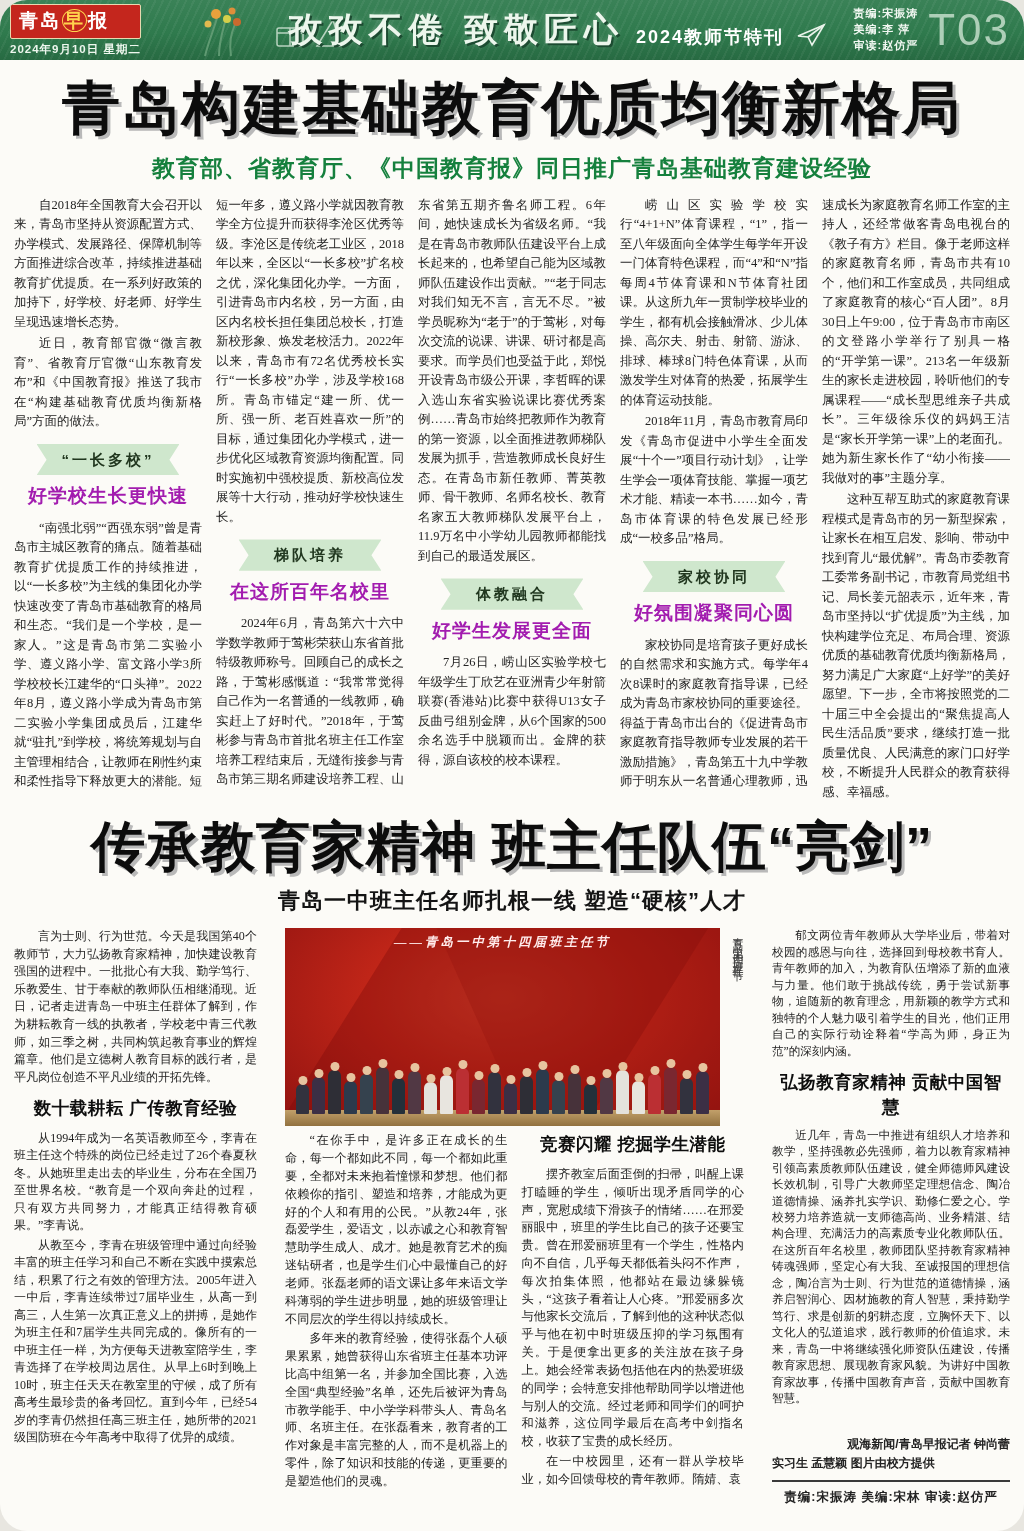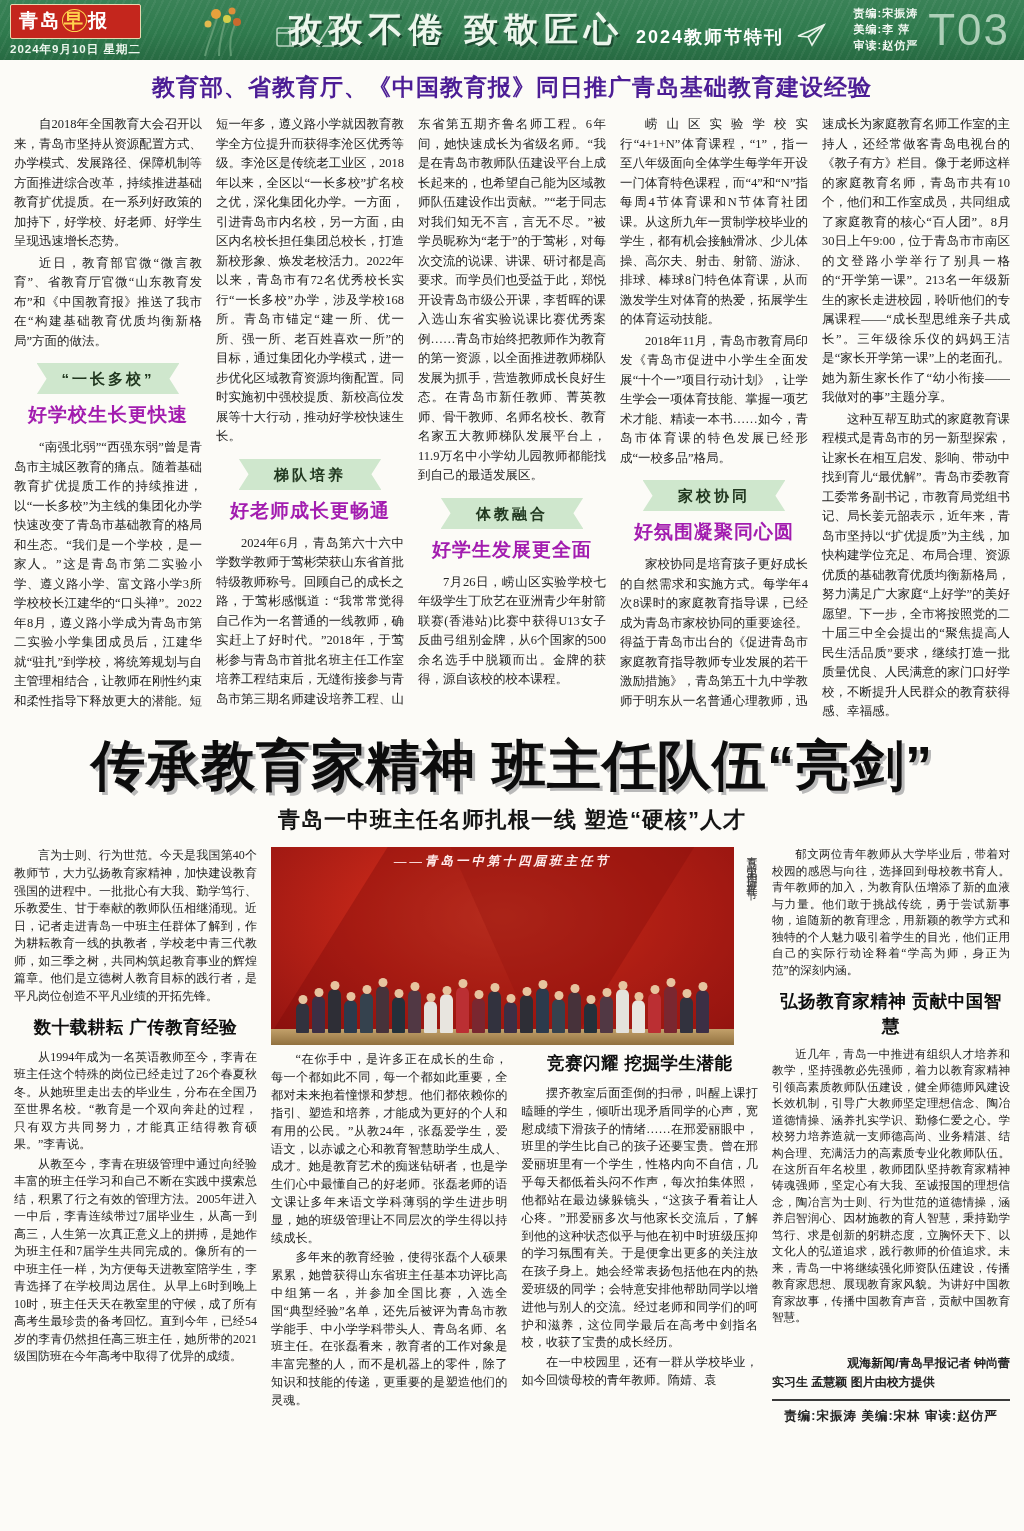--- a/index.html
+++ b/index.html
@@ -1,17 +1,17 @@
 <!DOCTYPE html>
 <html><head>
 <meta charset="utf-8">
 <style>
   html,body{margin:0;padding:0;background:#e8e6e0;}
   .sheet{position:relative;width:1024px;height:1531px;margin:0 auto;background:#fcfbf7;overflow:hidden;
-         font-family:"Liberation Serif","DejaVu Serif",serif;color:#1c1c1c;}
+         font-family:"Liberation Serif","DejaVu Serif",serif;color:#1c1c1c;border-radius:27px;}
 
   
   .masthead{position:relative;height:60px;background:linear-gradient(180deg,#3a8257 0%,#2f7a4d 55%,#276a42 100%);
             display:flex;align-items:center;overflow:hidden;}
   .masthead:after{content:"";position:absolute;inset:0;
      background:repeating-linear-gradient(115deg,rgba(255,255,255,.05) 0 2px,transparent 2px 7px);pointer-events:none;}
   .logo-wrap{margin-left:10px;z-index:2;}
   .logo{background:#c4261d;border:1px solid #e8d9b0;color:#fff;font-family:"Liberation Sans",sans-serif;
         font-weight:900;font-size:19px;letter-spacing:2px;padding:3px 8px 4px;border-radius:2px;white-space:nowrap;}
   .logo .logo-sun{color:#ffd34d;border:1px solid #ffd34d;border-radius:50%;padding:0 1px;margin:0 1px;}
@@ -26,37 +26,37 @@
   .plane{margin-top:10px;}
   .credits{z-index:2;color:#f2f8f2;font-size:11px;line-height:1.45;font-family:"Liberation Sans",sans-serif;
            font-weight:bold;letter-spacing:1px;white-space:nowrap;margin-right:10px;}
   .pageno{z-index:2;font-family:"Liberation Sans",sans-serif;font-weight:400;font-size:44px;color:#bcd9c4;
           letter-spacing:2px;margin-right:14px;opacity:.9;}
 
   
   .hl1{margin:16px 12px 0;text-align:center;font-family:"Liberation Sans",sans-serif;font-weight:900;
        font-size:58px;line-height:1.12;letter-spacing:2px;color:#0c0c0c;text-shadow:3px 3px 0 #b9b9b9;white-space:nowrap;}
   .deck1{margin-top:12px;text-align:center;font-family:"Liberation Sans",sans-serif;font-weight:bold;
-         font-size:23px;color:#4c1d95;letter-spacing:1px;}
+         font-size:23px;color:#15803d;letter-spacing:1px;}
   .a1-body{margin:12px 14px 0;height:612px;column-count:5;column-gap:14px;overflow:hidden;
            font-size:12.5px;line-height:1.56;text-align:justify;color:#232323;}
   .a1-body p{margin:0 0 2px;text-indent:2em;}
   .badge{break-inside:avoid;width:76%;margin:12px auto 6px;background:#cfe7cd;color:#21371f;
          font-family:"Liberation Sans",sans-serif;font-weight:bold;font-size:15px;letter-spacing:3px;
          text-align:center;padding:4px 0;clip-path:polygon(0 0,100% 0,93% 50%,100% 100%,0 100%,7% 50%);}
   .sec-title{break-inside:avoid;break-after:avoid;margin:2px 0 8px;text-align:center;
              font-family:"Liberation Sans",sans-serif;font-weight:900;font-size:19px;letter-spacing:1px;color:#a21caf;}
   .byline1{margin-top:8px;text-align:right;font-weight:bold;font-size:12.5px;font-family:"Liberation Sans",sans-serif;}
 
   
   .hl2{margin:8px 12px 0;text-align:center;font-family:"Liberation Sans",sans-serif;font-weight:900;
        font-size:54px;line-height:1.12;letter-spacing:1px;color:#0c0c0c;text-shadow:3px 3px 0 #b9b9b9;white-space:nowrap;}
   .deck2{margin-top:10px;text-align:center;font-family:"Liberation Sans",sans-serif;font-weight:bold;
          font-size:22px;color:#141414;letter-spacing:1px;}
-  .a2-grid{margin:12px 14px 0;height:578px;display:grid;grid-template-columns:243px 1fr 238px;gap:14px;}
+  .a2-grid{margin:12px 14px 0;height:578px;display:grid;grid-template-columns:243px 1fr 238px;gap:28px;}
   .a2-col{overflow:hidden;font-size:12px;line-height:1.46;text-align:justify;color:#232323;}
   .a2-col p{margin:0 0 2px;text-indent:2em;}
   .a2-subhead{margin:10px 0 8px;text-align:center;font-family:"Liberation Sans",sans-serif;
               font-weight:900;font-size:17.5px;color:#0e0e0e;letter-spacing:.5px;}
   .mid-wrap{display:flex;flex-direction:column;overflow:hidden;}
   .photo-row{display:flex;height:198px;}
   .photo{position:relative;flex:1;background:
           radial-gradient(ellipse at 50% 35%,#d8402a 0%,#bf2518 45%,#8f1210 100%);overflow:hidden;}
   .photo .ribbon{position:absolute;width:260px;height:600px;background:rgba(120,10,10,.35);
                  transform:rotate(32deg);top:-140px;left:40px;}
@@ -124,32 +124,33 @@
     </div>
     <div class="credits">
       <div>责编:宋振涛</div>
       <div>美编:李  萍</div>
       <div>审读:赵仿严</div>
     </div>
     <div class="pageno">T03</div>
   </header>
 
   <article>
+    <h1 class="hl1">青岛构建基础教育优质均衡新格局</h1>
     <div class="deck1">教育部、省教育厅、《中国教育报》同日推广青岛基础教育建设经验</div>
 
     <div class="a1-body">
       <p>自2018年全国教育大会召开以来，青岛市坚持从资源配置方式、办学模式、发展路径、保障机制等方面推进综合改革，持续推进基础教育扩优提质。在一系列好政策的加持下，好学校、好老师、好学生呈现迅速增长态势。</p>
       <p>近日，教育部官微“微言教育”、省教育厅官微“山东教育发布”和《中国教育报》推送了我市在“构建基础教育优质均衡新格局”方面的做法。</p>
 
       <div class="badge">“一长多校”</div>
       <h3 class="sec-title">好学校生长更快速</h3>
       <p>“南强北弱”“西强东弱”曾是青岛市主城区教育的痛点。随着基础教育扩优提质工作的持续推进，以“一长多校”为主线的集团化办学快速改变了青岛市基础教育的格局和生态。“我们是一个学校，是一家人。”这是青岛市第二实验小学、遵义路小学、富文路小学3所学校校长江建华的“口头禅”。2022年8月，遵义路小学成为青岛市第二实验小学集团成员后，江建华就“驻扎”到学校，将统筹规划与自主管理相结合，让教师在刚性约束和柔性指导下释放更大的潜能。短短一年多，遵义路小学就因教育教学全方位提升而获得李沧区优秀等级。李沧区是传统老工业区，2018年以来，全区以“一长多校”扩名校之优，深化集团化办学。一方面，引进青岛市内名校，另一方面，由区内名校长担任集团总校长，打造新校形象、焕发老校活力。2022年以来，青岛市有72名优秀校长实行“一长多校”办学，涉及学校168所。青岛市锚定“建一所、优一所、强一所、老百姓喜欢一所”的目标，通过集团化办学模式，进一步优化区域教育资源均衡配置。同时实施初中强校提质、新校高位发展等十大行动，推动好学校快速生长。</p>
 
       <div class="badge">梯队培养</div>
-      <h3 class="sec-title">好老师成长更畅通</h3>
+      <h3 class="sec-title">在这所百年名校里</h3>
       <p>2024年6月，青岛第六十六中学数学教师于莺彬荣获山东省首批特级教师称号。回顾自己的成长之路，于莺彬感慨道：“我常常觉得自己作为一名普通的一线教师，确实赶上了好时代。”2018年，于莺彬参与青岛市首批名班主任工作室培养工程结束后，无缝衔接参与青岛市第三期名师建设培养工程、山东省第五期齐鲁名师工程。6年间，她快速成长为省级名师。“我是在青岛市教师队伍建设平台上成长起来的，也希望自己能为区域教师队伍建设作出贡献。”“老于同志对我们知无不言，言无不尽。”被学员昵称为“老于”的于莺彬，对每次交流的说课、讲课、研讨都是高要求。而学员们也受益于此，郑悦开设青岛市级公开课，李哲晖的课入选山东省实验说课比赛优秀案例……青岛市始终把教师作为教育的第一资源，以全面推进教师梯队发展为抓手，营造教师成长良好生态。在青岛市新任教师、菁英教师、骨干教师、名师名校长、教育名家五大教师梯队发展平台上，11.9万名中小学幼儿园教师都能找到自己的最适发展区。</p>
 
       <div class="badge">体教融合</div>
       <h3 class="sec-title">好学生发展更全面</h3>
       <p>7月26日，崂山区实验学校七年级学生丁欣艺在亚洲青少年射箭联赛(香港站)比赛中获得U13女子反曲弓组别金牌，从6个国家的500余名选手中脱颖而出。金牌的获得，源自该校的校本课程。</p>
       <p>崂山区实验学校实行“4+1+N”体育课程，“1”，指一至八年级面向全体学生每学年开设一门体育特色课程，而“4”和“N”指每周4节体育课和N节体育社团课。从这所九年一贯制学校毕业的学生，都有机会接触滑冰、少儿体操、高尔夫、射击、射箭、游泳、排球、棒球8门特色体育课，从而激发学生对体育的热爱，拓展学生的体育运动技能。</p>
       <p>2018年11月，青岛市教育局印发《青岛市促进中小学生全面发展“十个一”项目行动计划》，让学生学会一项体育技能、掌握一项艺术才能、精读一本书……如今，青岛市体育课的特色发展已经形成“一校多品”格局。</p>
 
       <div class="badge">家校协同</div>
       <h3 class="sec-title">好氛围凝聚同心圆</h3>

